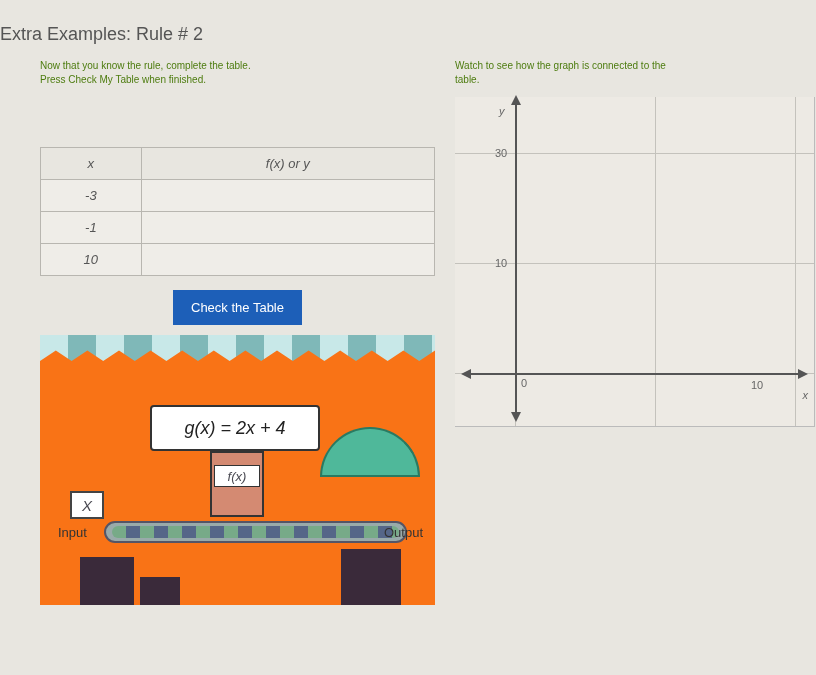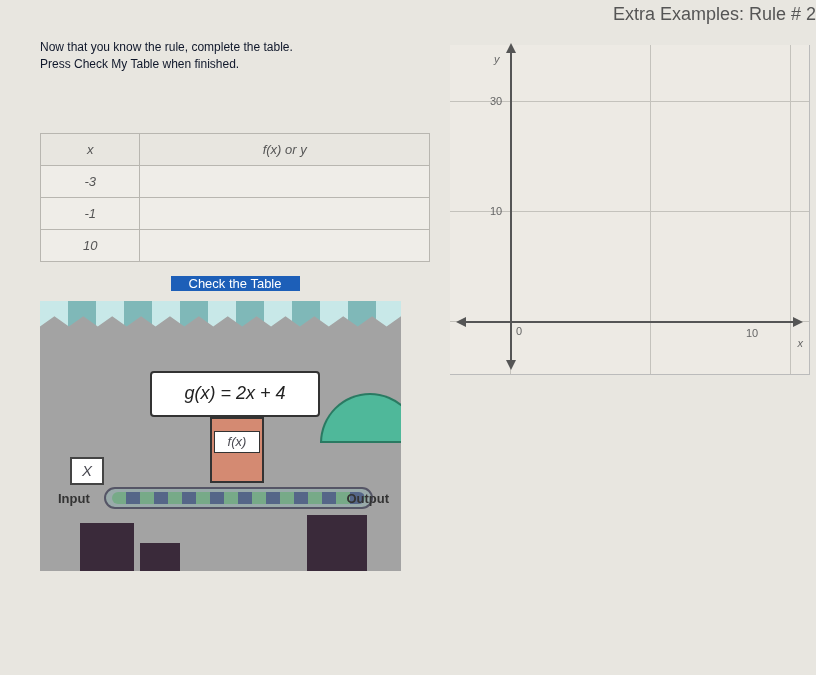--- a/index.html
+++ b/index.html
@@ -5,44 +5,44 @@
   * { box-sizing: border-box; margin: 0; padding: 0; }
   body {
     font-family: Arial, sans-serif;
     background: #e8e6e0;
     width: 816px;
     height: 675px;
     overflow: hidden;
     color: #4a4a52;
     position: relative;
   }
-  .header { text-align: right; padding: 4px 0 4px; }
+  .header { text-align: left; padding: 24px 0 4px; }
   .title { font-size: 18px; color: #555; }
   .subtitle { font-size: 14px; color: #666; margin-top: 6px; }
   .subtitle i { font-style: italic; }
   .cols { display: flex; gap: 20px; padding: 10px 20px 0 40px; }
   .left { flex: 0 0 390px; }
   .right { flex: 1; }
-  .instr { font-size: 12px; color: #0f172a; line-height: 1.4; margin-bottom: 60px; }
+  .instr { font-size: 10px; color: #4d7c0f; line-height: 1.4; margin-bottom: 60px; }
 
   
   table.ftab { width: 100%; border-collapse: collapse; background: #efede8; }
   table.ftab th, table.ftab td {
     border: 1px solid #b8b6b0; text-align: center; font-size: 13px;
     color: #555; height: 32px; font-style: italic; font-weight: normal;
   }
   table.ftab th { background: #e8e6e0; }
   .btn-check {
     display: block; margin: 14px auto 10px; background: #1d5fb8; color: #fff;
-    border: none; padding: 0 18px; font-size: 13px; cursor: pointer;
+    border: none; padding: 10px 18px; font-size: 13px; cursor: pointer;
   }
 
   
   .game {
-    width: 361px; height: 270px; background: #a3a3a3; position: relative;
+    width: 395px; height: 270px; background: #f97316; position: relative;
     overflow: hidden; margin-top: 4px;
   }
   .awning { position: absolute; top: 0; left: 0; right: 0; height: 26px;
     background: repeating-linear-gradient(90deg,#c8e8e8 0 28px,#7fb8b8 28px 56px);
     clip-path: polygon(0 0,100% 0,100% 60%,96% 100%,92% 60%,88% 100%,84% 60%,80% 100%,76% 60%,72% 100%,68% 60%,64% 100%,60% 60%,56% 100%,52% 60%,48% 100%,44% 60%,40% 100%,36% 60%,32% 100%,28% 60%,24% 100%,20% 60%,16% 100%,12% 60%,8% 100%,4% 60%,0 100%);
   }
   .sign {
     position: absolute; top: 70px; left: 110px; width: 170px; height: 46px;
     background: #fff; border: 2px solid #333; border-radius: 4px;
     display: flex; align-items: center; justify-content: center;
@@ -68,21 +68,21 @@
   }
   .belt {
     position: absolute; top: 186px; left: 64px; right: 28px; height: 22px;
     background: #9aa; border: 2px solid #556; border-radius: 12px;
   }
   .belt::before {
     content: ""; position: absolute; inset: 3px 6px;
     background: repeating-linear-gradient(90deg,#7a8 0 14px,#568 14px 28px);
     border-radius: 8px;
   }
-  .io-label { position: absolute; top: 190px; font-size: 13px; font-weight: bold; color: #333; }
+  .io-label { position: absolute; top: 190px; font-size: 13px; font-weight: normal; color: #333; }
   .io-in { left: 18px; }
   .io-out { right: 12px; }
   .blk { position: absolute; background: #3a2a3a; }
   .b1 { bottom: 0; left: 40px; width: 54px; height: 48px; }
   .b2 { bottom: 0; left: 100px; width: 40px; height: 28px; }
   .b3 { bottom: 0; right: 34px; width: 60px; height: 56px; }
 
   
   .graph-wrap { margin-top: 6px; }
   .graph {
@@ -162,20 +162,24 @@
       <div class="belt"></div>
       <div class="io-label io-in">Input</div>
       <div class="io-label io-out">Output</div>
       <div class="blk b1"></div>
       <div class="blk b2"></div>
       <div class="blk b3"></div>
     </div>
   </div>
 
   <div class="right">
+    <div class="instr" style="margin-bottom:10px">
+      <span>Watch to see how the graph is connected to the</span><br>
+      <span>table.</span>
+    </div>
     <div class="graph-wrap">
       <div class="graph">
         <div class="gv" style="left:60px"></div>
         <div class="gv" style="left:200px"></div>
         <div class="gv" style="left:340px"></div>
         <div class="gh" style="top:56px"></div>
         <div class="gh" style="top:166px"></div>
         <div class="gh" style="top:276px"></div>
         <div class="axis-y"></div>
         <div class="axis-x"></div>

